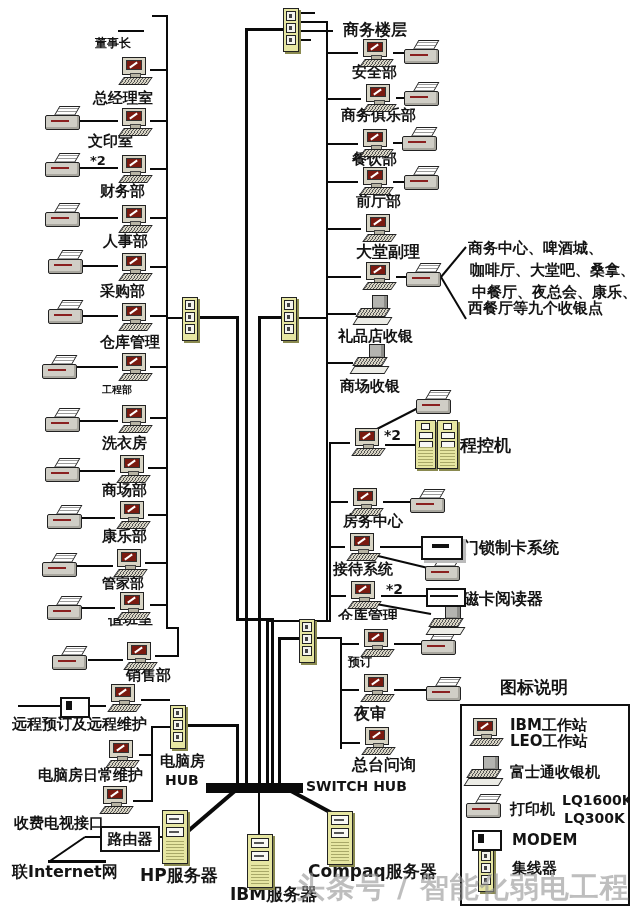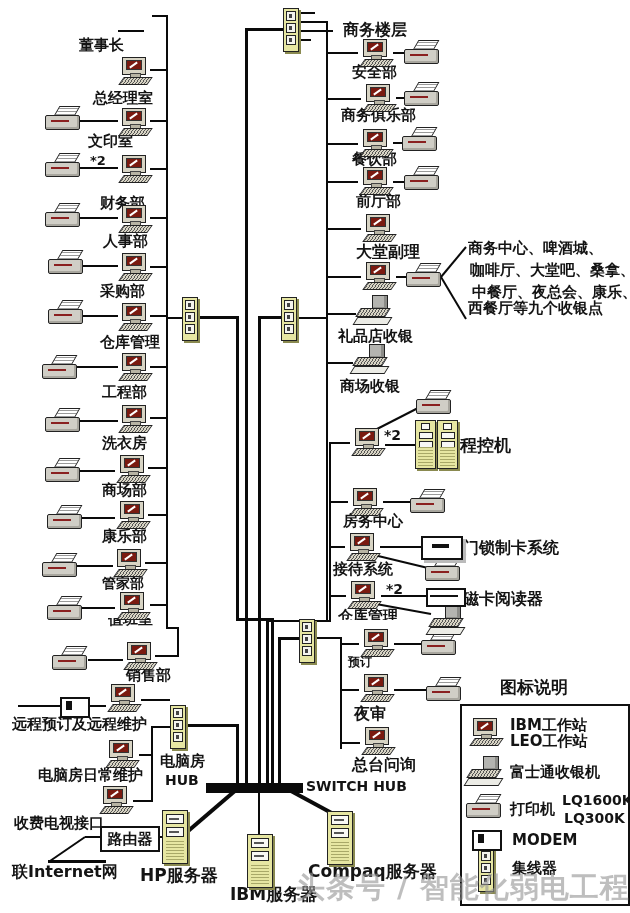--- a/index.html
+++ b/index.html
@@ -552,29 +552,29 @@
         <div class="vents"></div>
       </div>
     </div>
     <div class="modemic icz" style="left: 60px; top: 697px;"></div>
     <div class="modemic icz" style="left: 472px; top: 830px;"></div>
     <div class="lockic icz" style="left: 421px; top: 536px;"></div>
     <div class="readeric icz" style="left: 426px; top: 588px;"></div>
     <div class="routerbox icz" style="left: 100px; top: 826px; width: 56px; height: 22px;">路由器</div>
     <div class="switchbar icz" style="left: 206px; top: 783px; width: 97px; height: 10px;"></div>
     <div class="legendbox" style="left: 460px; top: 704px; width: 166px; height: 198px;"></div>
-    <div class="lbl" style="left: 79px; top: 37px; font-size: 15px;">董事长</div>
+    <div class="lbl" style="left: 95px; top: 37px; font-size: 12px;">董事长</div>
     <div class="lbl" style="left: 93px; top: 90px; font-size: 15px;">总经理室</div>
     <div class="lbl" style="left: 88px; top: 133px; font-size: 15px;">文印室</div>
     <div class="lbl" style="left: 90px; top: 154px; font-size: 13px;">*2</div>
-    <div class="lbl" style="left: 100px; top: 183px; font-size: 15px; margin-top: 12px;">财务部</div>
+    <div class="lbl" style="left: 100px; top: 183px; font-size: 15px;">财务部</div>
     <div class="lbl" style="left: 103px; top: 233px; font-size: 15px;">人事部</div>
     <div class="lbl" style="left: 100px; top: 283px; font-size: 15px;">采购部</div>
     <div class="lbl" style="left: 100px; top: 334px; font-size: 15px;">仓库管理</div>
-    <div class="lbl" style="left: 102px; top: 384px; font-size: 15px;">工程部</div>
+    <div class="lbl" style="left: 102px; top: 384px; font-size: 10px;">工程部</div>
     <div class="lbl" style="left: 102px; top: 435px; font-size: 15px;">洗衣房</div>
     <div class="lbl" style="left: 102px; top: 482px; font-size: 15px;">商场部</div>
     <div class="lbl" style="left: 102px; top: 528px; font-size: 15px;">康乐部</div>
     <div class="lbl" style="left: 102px; top: 576px; font-size: 14px;">管家部</div>
     <div class="clipwrap" style="left: 108px; top: 618px; width: 90px; height: 11px;">
       <span class="lbl" style="font-size: 15px; margin-top: -7px;">值班室</span>
     </div>
     <div class="lbl" style="left: 126px; top: 667px; font-size: 15px;">销售部</div>
     <div class="lbl" style="left: 12px; top: 716px; font-size: 15px;">远程预订及远程维护</div>
     <div class="lbl" style="left: 38px; top: 767px; font-size: 15px;">电脑房日常维护</div>

